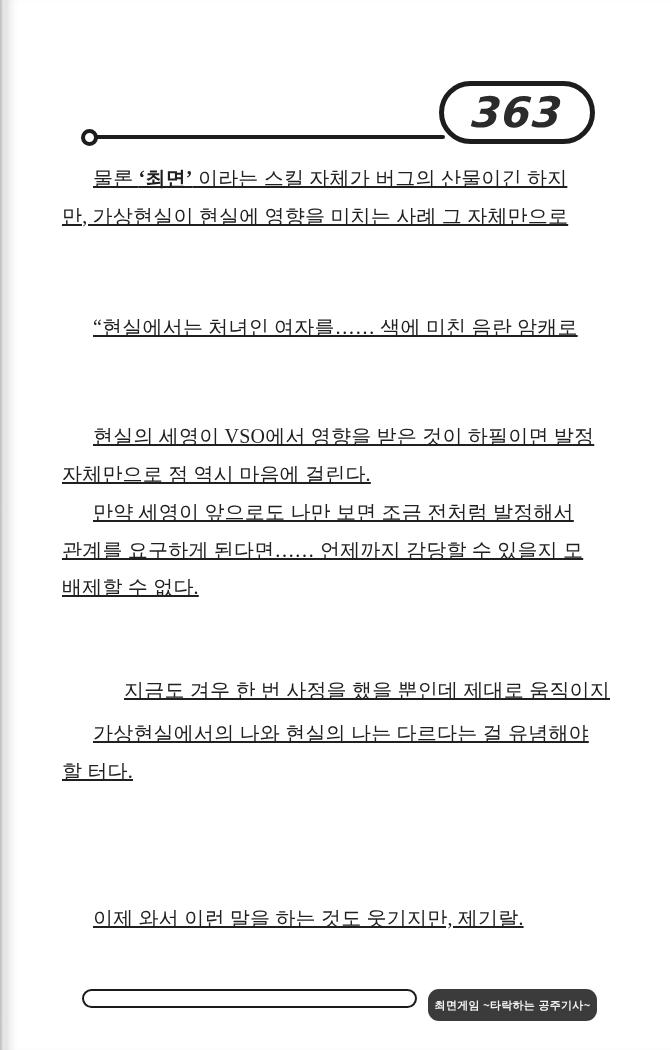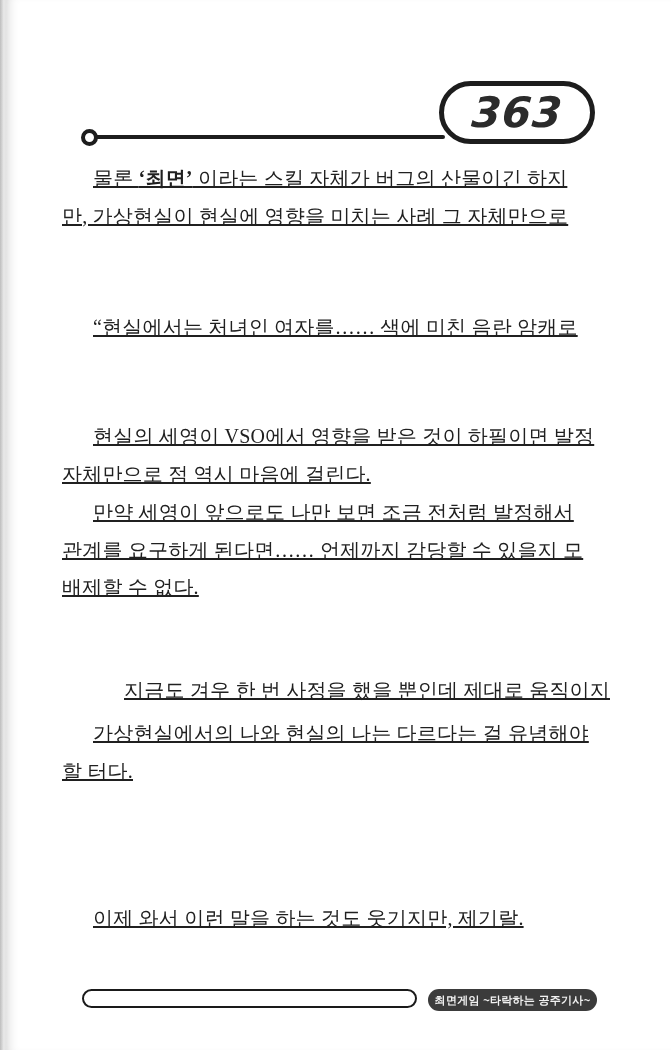--- a/index.html
+++ b/index.html
@@ -45,21 +45,21 @@
   .first { text-indent: 31px; }
   .emph { font-weight: bold; }
   .p1 { top: 160px; } .p2 { top: 309px; } .p3 { top: 418px; } .p4 { top: 494px; }
   .p5 { top: 672px; margin-left: 31px; } .p6 { top: 715px; } .p7 { top: 819px; } .p8 { top: 889px; margin-top: 11px; }
   
   .footer-pill {
     position: absolute; left: 82px; top: 989px; width: 331px; height: 15px;
     background: #ffffff; border: 2px solid #1a1a1a; border-radius: 10px;
   }
   .footer-badge {
-    position: absolute; left: 428px; top: 989px; width: 169px; height: 22px;
+    position: absolute; left: 428px; top: 989px; width: 169px; height: 32px;
     background: #3b3b3b; border-radius: 11px; color: #f2f2f2;
     display: flex; align-items: center; justify-content: center;
     font-family: "Liberation Sans", "DejaVu Sans", sans-serif;
     font-size: 11px; font-weight: bold; letter-spacing: 0.3px; white-space: nowrap;
   }
 </style>
 </head>
 <body>
 
 <div class="page">

